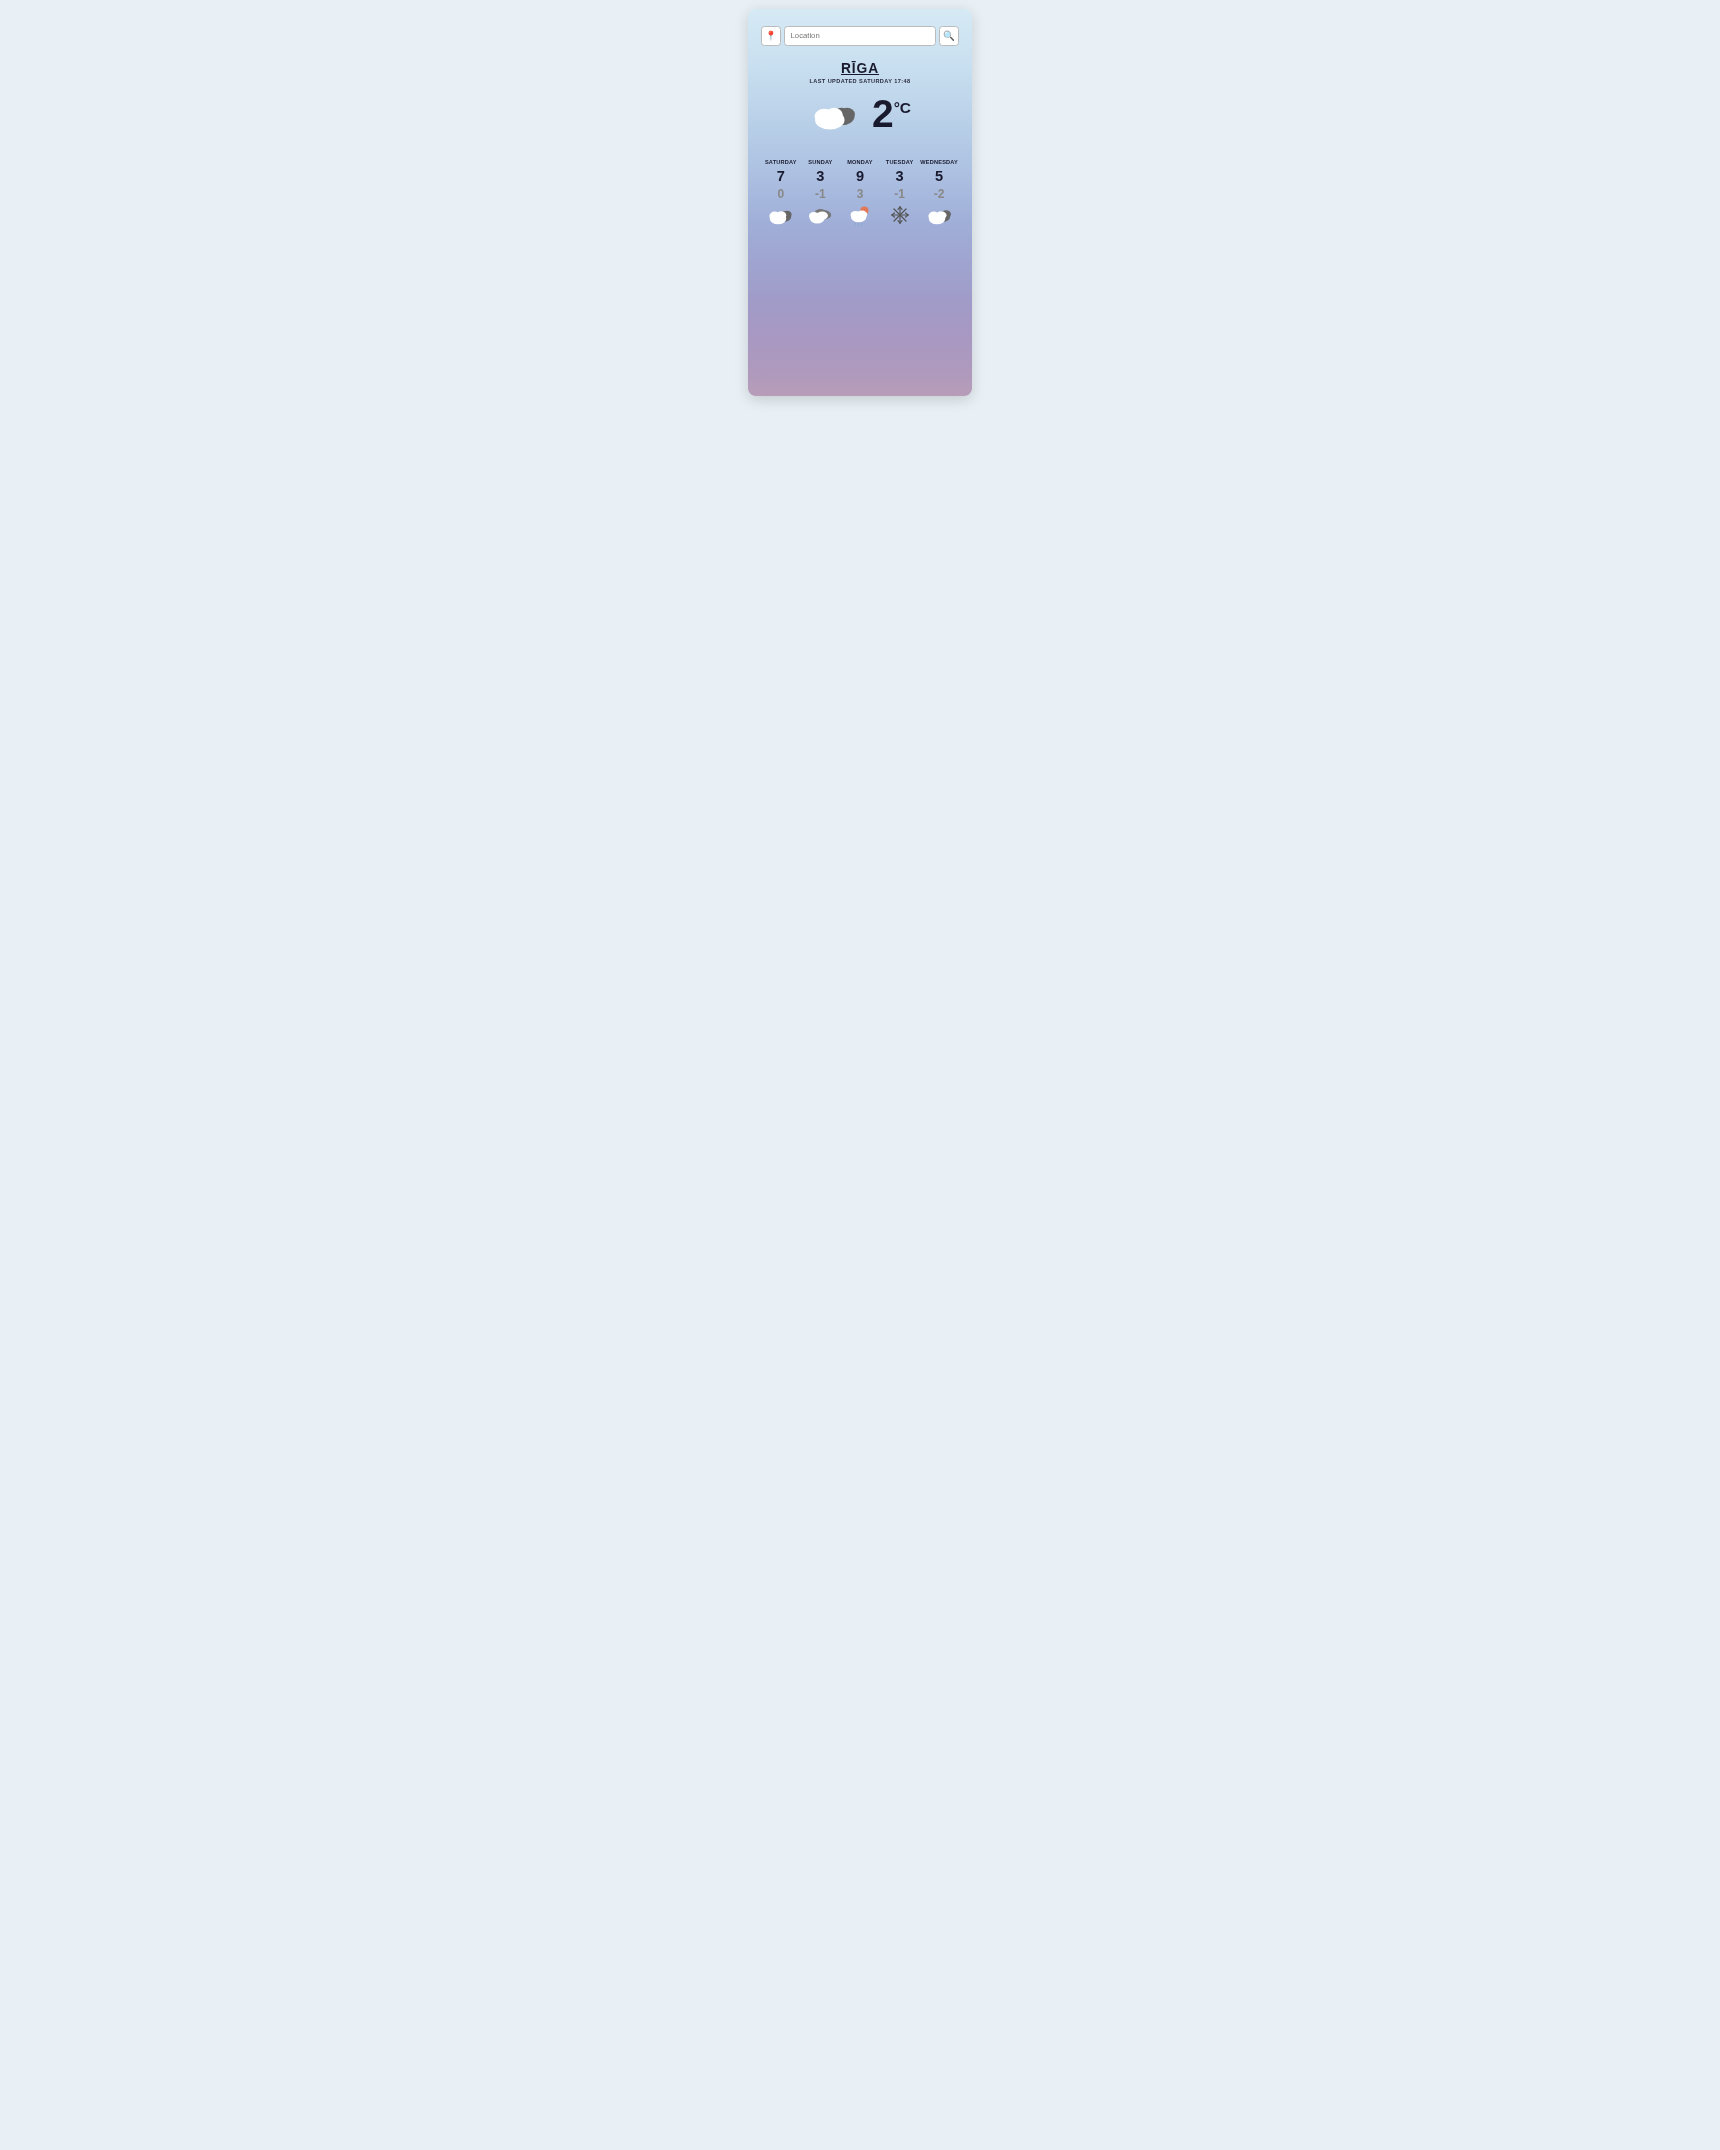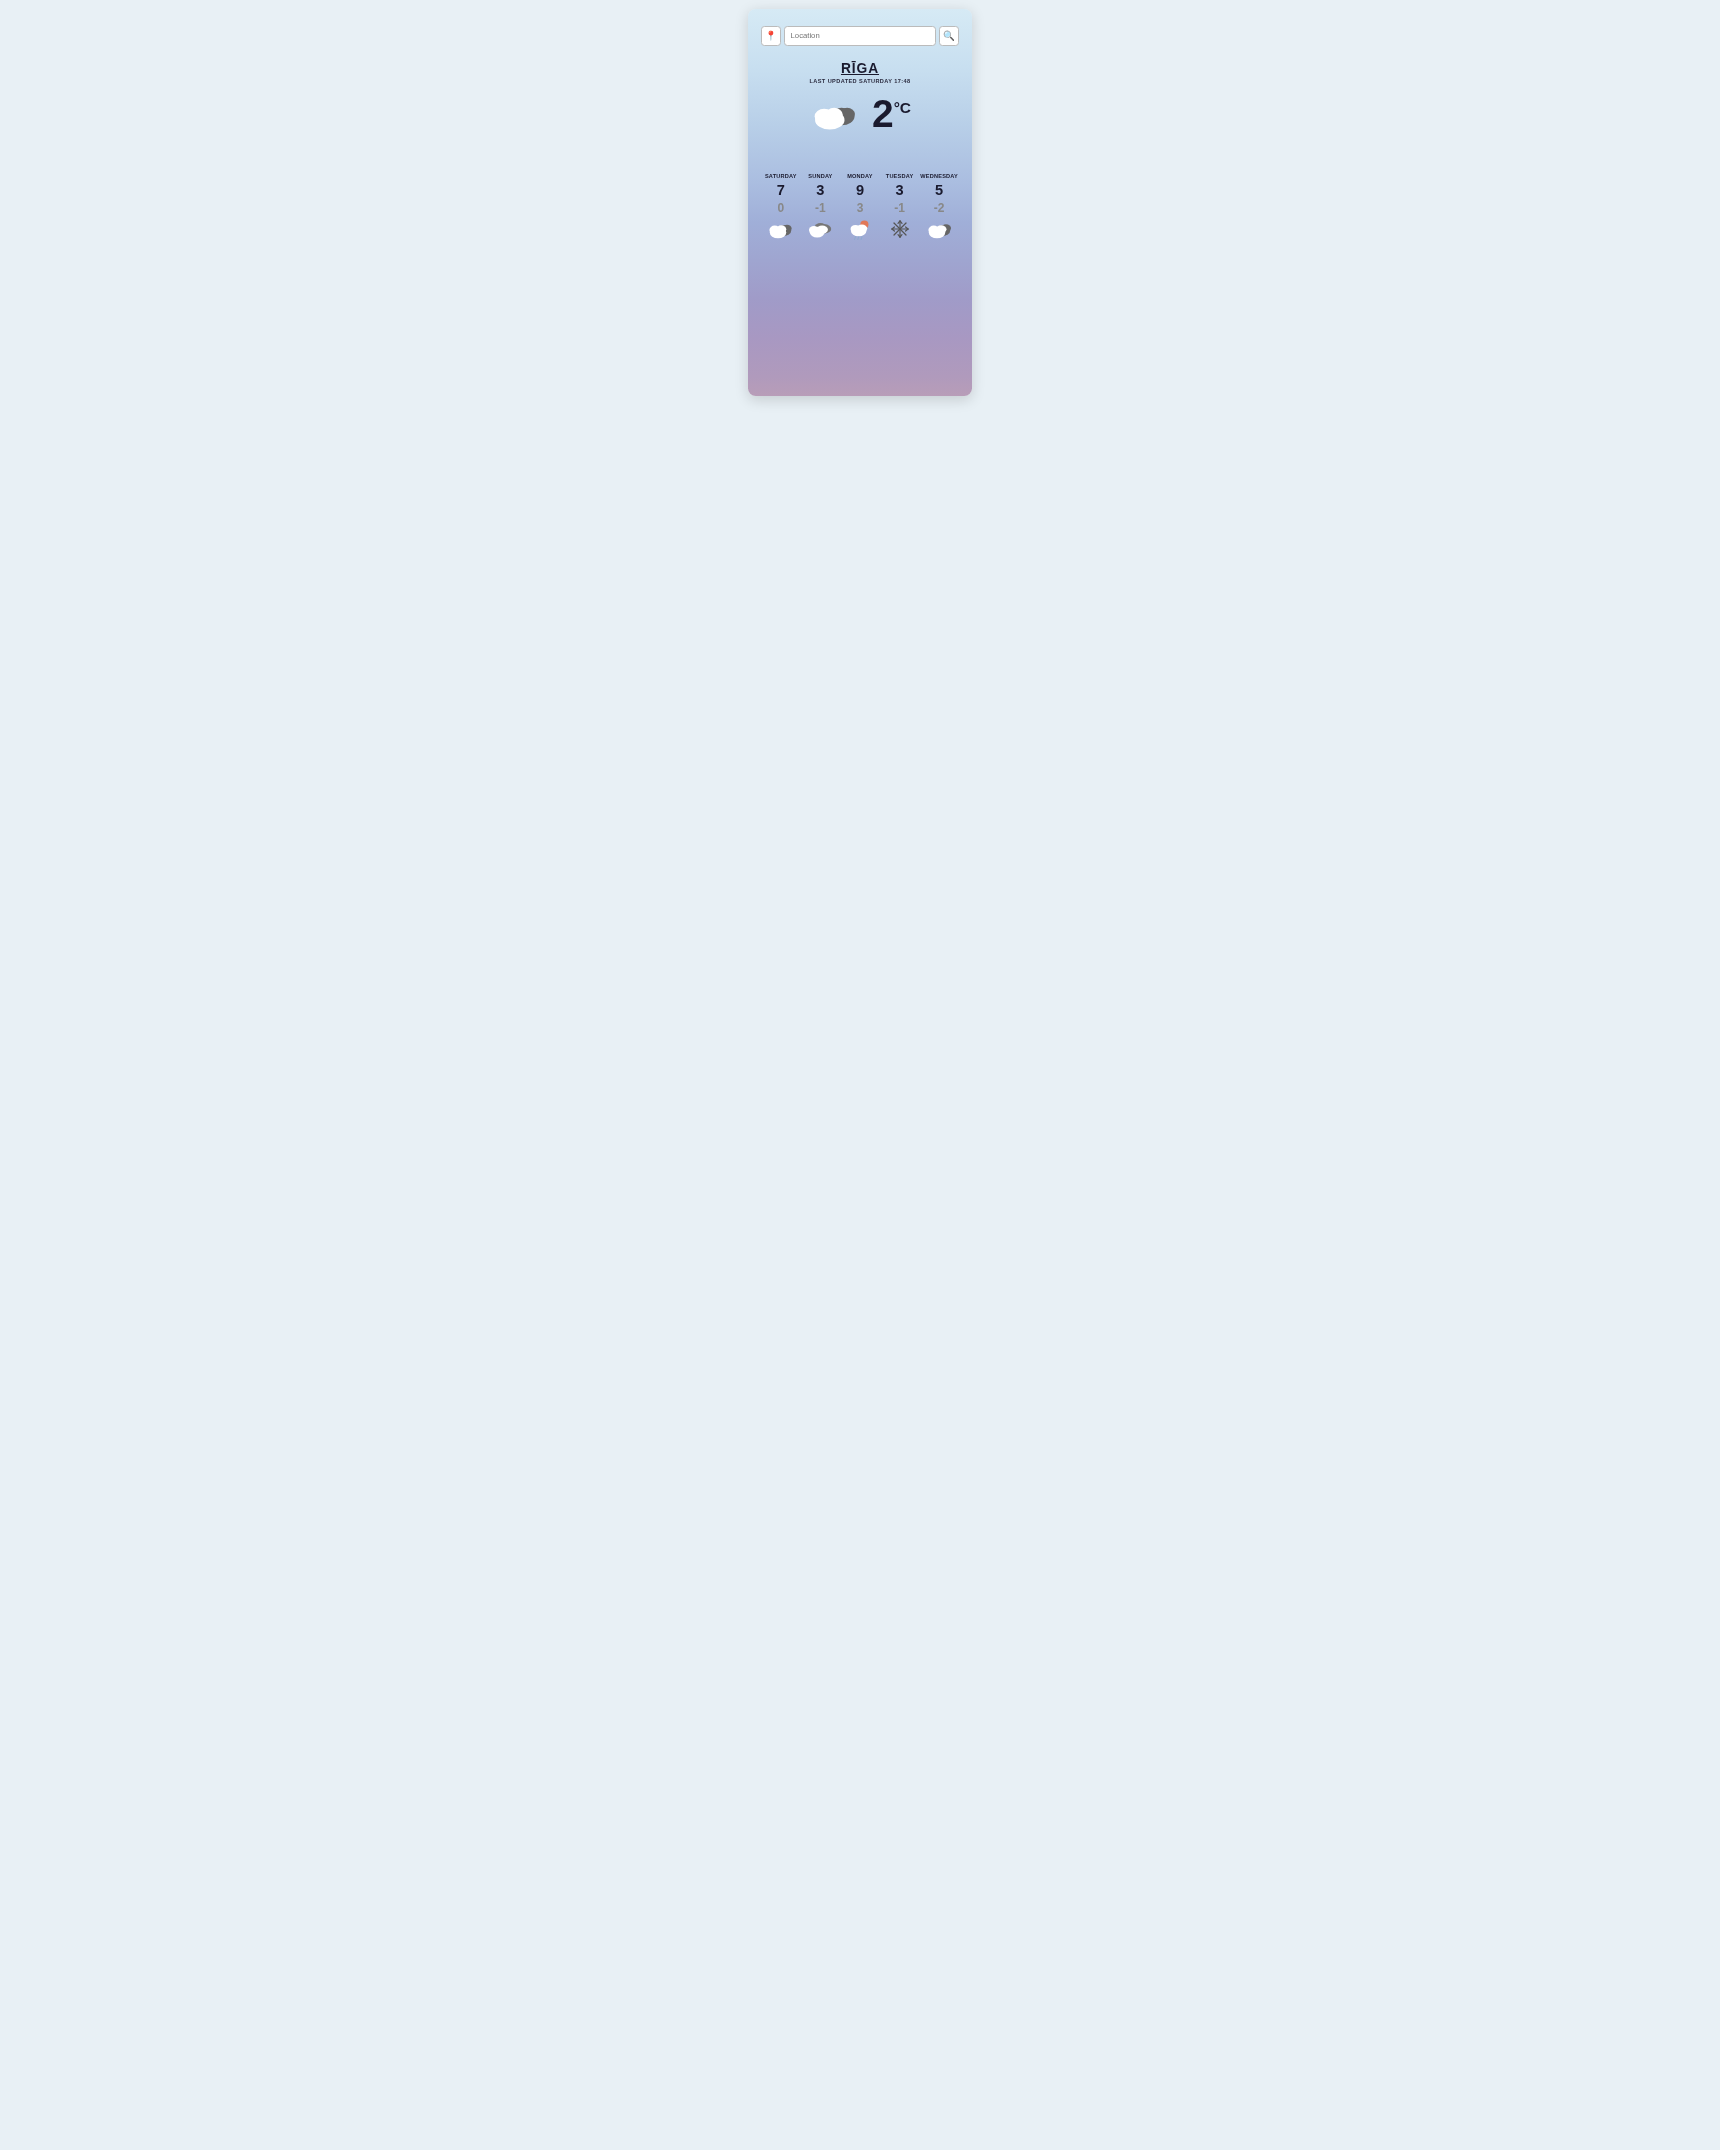--- a/index.html
+++ b/index.html
@@ -104,21 +104,21 @@
       text-transform: uppercase;
       margin-top: 1.7px;
     }
 
     
     .current-weather {
       display: flex;
       align-items: center;
       justify-content: center;
       gap: 11px;
-      margin-bottom: 40px;
+      margin-bottom: 26px;
     }
 
     .current-temp {
       font-size: 39px;
       font-weight: 900;
       color: #1a1a2e;
       line-height: 1;
     }
 
     .current-temp sup {

